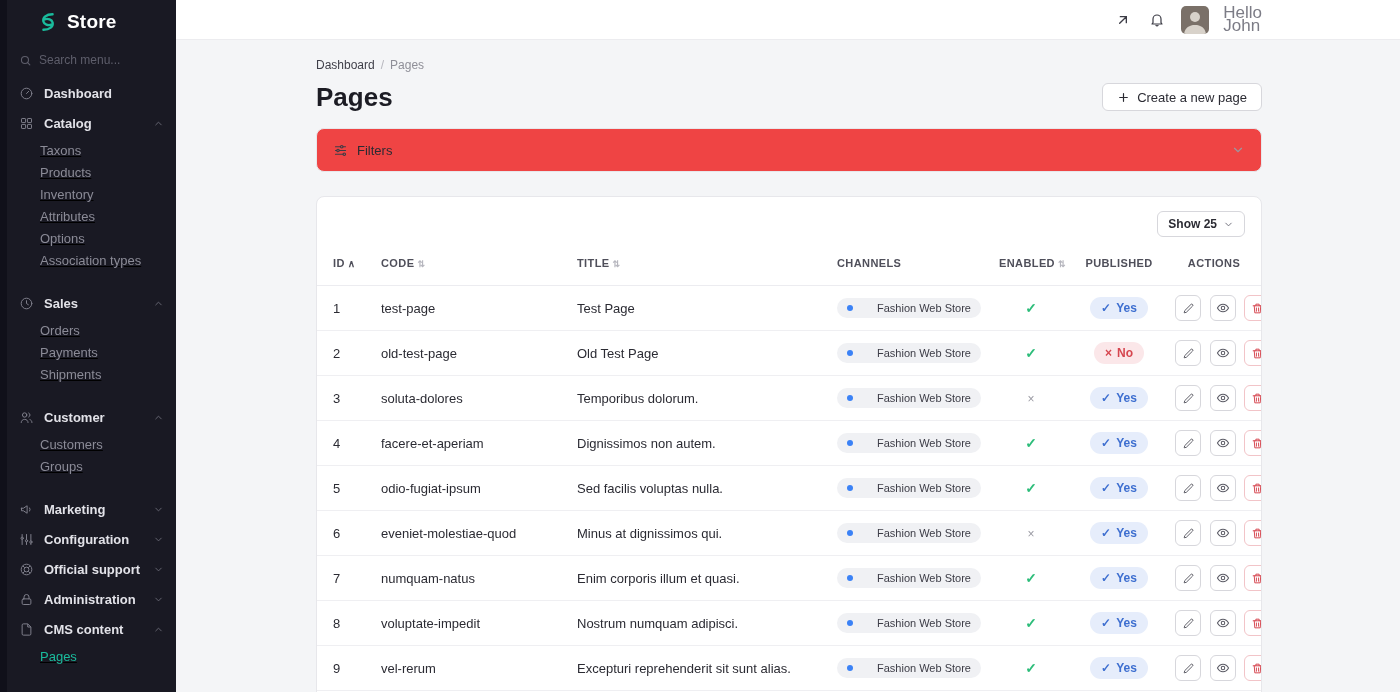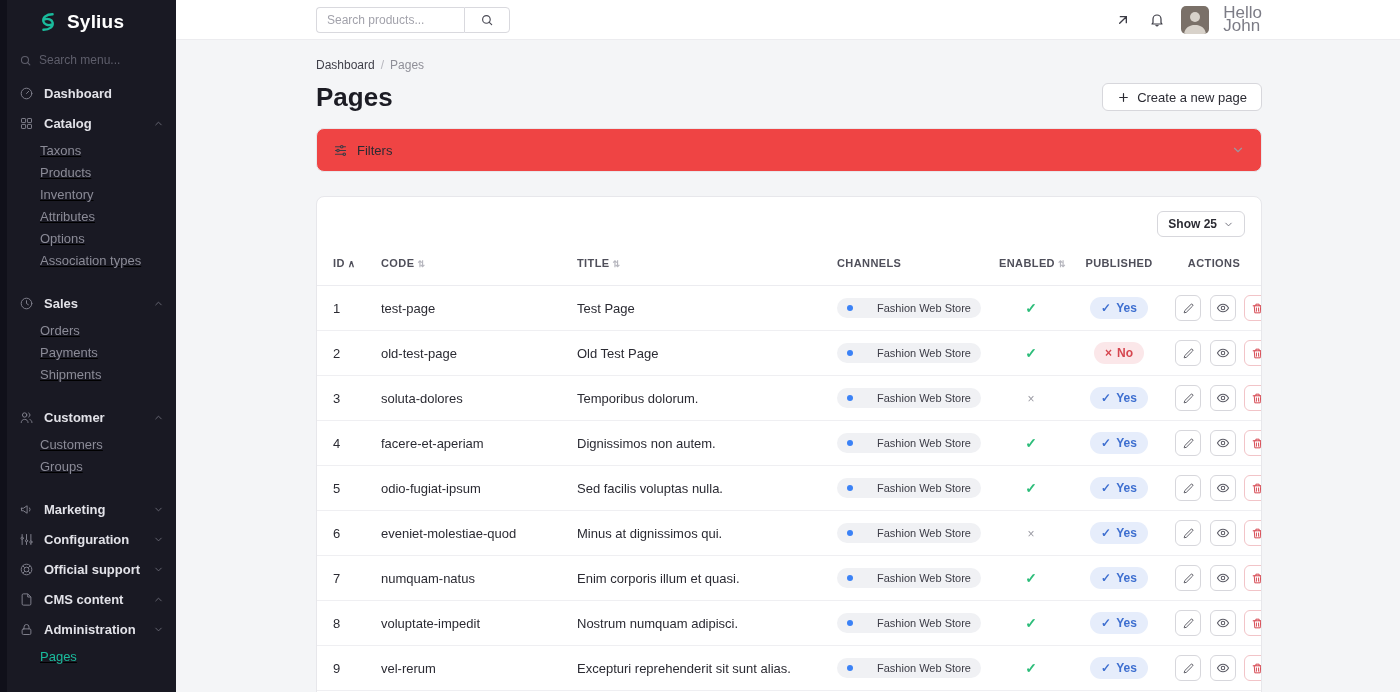--- a/index.html
+++ b/index.html
@@ -87,21 +87,21 @@
 <div class="screen">
 
   <aside class="sidebar">
     <div class="rail"></div>
 
     <div class="logo-row">
       <svg width="22" height="22" viewBox="0 0 24 24">
         <path d="M17 3.5c-7 0-11 3.5-10 8 .7 3.2 5 4.5 8.5 3.5" fill="none" stroke="#1abb9c" stroke-width="2.6" stroke-linecap="round"></path>
         <path d="M7 20.5c7 0 11-3.5 10-8-.7-3.2-5-4.5-8.5-3.5" fill="none" stroke="#1abb9c" stroke-width="2.6" stroke-linecap="round"></path>
       </svg>
-      <span class="logo-text">Sylius</span>
+      <span class="logo-text">Store</span>
     </div>
 
     <div class="side-search">
       <svg width="13" height="13" viewBox="0 0 24 24" fill="none" stroke-width="2" stroke-linecap="round">
         <circle cx="11" cy="11" r="6.5"></circle>
           <path d="M20 20l-4.5-4.5"></path>
       </svg>
       <input type="text" placeholder="Search menu..." style="">
     </div>
 
@@ -225,65 +225,56 @@
         <span class="lbl">Official support</span>
         <span class="chev">
             <svg width="11" height="11" viewBox="0 0 24 24" fill="none" stroke="currentColor" stroke-width="2" stroke-linecap="round">
               <path d="M6 9l6 6 6-6"></path>
             </svg>
           </span>
       </div>
 
       <div class="nav-item">
         <span class="ico">
+          <svg width="15" height="15" viewBox="0 0 24 24" fill="none" stroke="currentColor" stroke-width="1.6" stroke-linecap="round">
+              <rect x="5" y="11" width="14" height="9" rx="2"></rect>
+              <path d="M8 11V8a4 4 0 0 1 8 0v3"></path>
+            </svg>
+        </span>
+        <span class="lbl">Administration</span>
+        <span class="chev">
+            <svg width="11" height="11" viewBox="0 0 24 24" fill="none" stroke="currentColor" stroke-width="2" stroke-linecap="round">
+              <path d="M6 9l6 6 6-6"></path>
+            </svg>
+          </span>
+      </div>
+
+      <div class="nav-item">
+        <span class="ico">
           <svg width="15" height="15" viewBox="0 0 24 24" fill="none" stroke="currentColor" stroke-width="1.6" stroke-linejoin="round">
               <path d="M14 3H7a2 2 0 0 0-2 2v14a2 2 0 0 0 2 2h10a2 2 0 0 0 2-2V8l-5-5z"></path>
               <path d="M14 3v5h5"></path>
             </svg>
         </span>
         <span class="lbl">CMS content</span>
         <span class="chev up">
             <svg width="11" height="11" viewBox="0 0 24 24" fill="none" stroke="currentColor" stroke-width="2" stroke-linecap="round">
               <path d="M6 9l6 6 6-6"></path>
             </svg>
           </span>
       </div>
-
-      <div class="nav-item">
-        <span class="ico">
-          <svg width="15" height="15" viewBox="0 0 24 24" fill="none" stroke="currentColor" stroke-width="1.6" stroke-linecap="round">
-              <rect x="5" y="11" width="14" height="9" rx="2"></rect>
-              <path d="M8 11V8a4 4 0 0 1 8 0v3"></path>
-            </svg>
-        </span>
-        <span class="lbl">Administration</span>
-        <span class="chev">
-            <svg width="11" height="11" viewBox="0 0 24 24" fill="none" stroke="currentColor" stroke-width="2" stroke-linecap="round">
-              <path d="M6 9l6 6 6-6"></path>
-            </svg>
-          </span>
-      </div>
       <div class="nav-children">
         <a class="nav-child active">Pages</a>
       </div>
     </nav>
   </aside>
 
   <div class="main">
 
     <header class="topbar">
-      <div class="search-group">
-        <input type="text" class="search-input" placeholder="Search products..." style="">
-        <button class="search-btn">
-          <svg width="14" height="14" viewBox="0 0 24 24" fill="none" stroke="currentColor" stroke-width="2" stroke-linecap="round">
-              <circle cx="11" cy="11" r="6.5"></circle>
-              <path d="M20 20l-4.5-4.5"></path>
-            </svg>
-        </button>
-      </div>
       <div class="topbar-right">
         <button class="icon-btn">
           <svg width="16" height="16" viewBox="0 0 24 24" fill="none" stroke="currentColor" stroke-width="2" stroke-linecap="round">
               <path d="M7 17L17 7M8 7h9v9"></path>
             </svg>
         </button>
         <button class="icon-btn">
           <svg width="16" height="16" viewBox="0 0 24 24" fill="none" stroke="currentColor" stroke-width="1.8" stroke-linecap="round" stroke-linejoin="round">
               <path d="M6 16v-5.5a6 6 0 0 1 12 0V16l1.5 2h-15L6 16z"></path>
               <path d="M10.5 20a1.8 1.8 0 0 0 3 0"></path>

